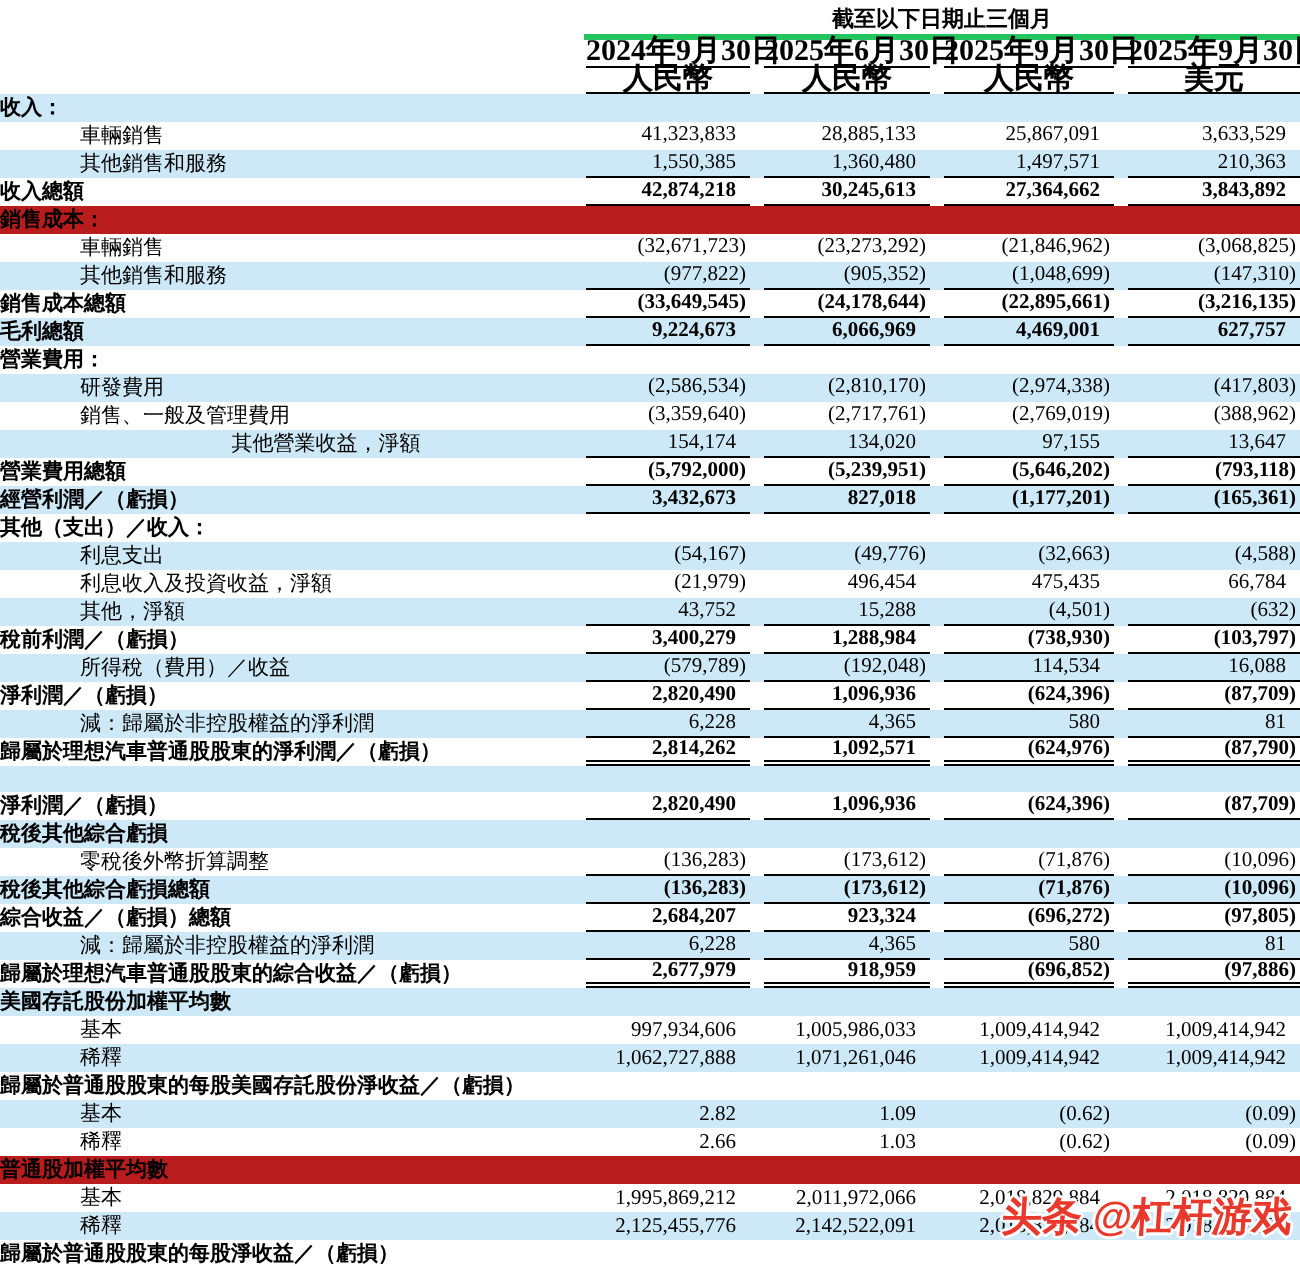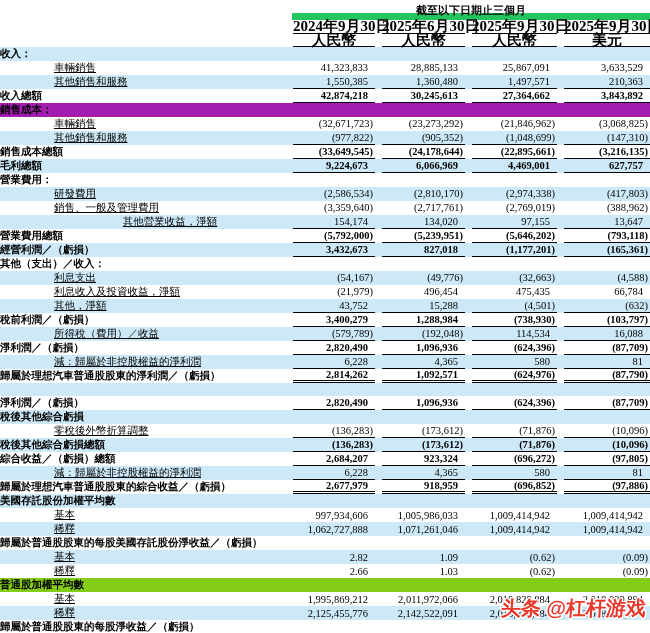--- a/index.html
+++ b/index.html
@@ -12,35 +12,35 @@
   col.c-label{width:286px;}
   col.c-1{width:89px;}
   col.c-2{width:90px;}
   col.c-3{width:92px;}
   col.c-4{width:93px;}
 
   
   tr.h1 td{height:18px;}
   .spanline{
     box-sizing:border-box;height:18px;line-height:16px;margin-left:6px;
-    border-bottom:7px solid #22c55e;text-align:center;font-weight:bold;font-size:11px;
+    border-bottom:3px solid #22c55e;text-align:center;font-weight:bold;font-size:11px;
     white-space:nowrap;
   }
   tr.h2 td{height:14px;}
   tr.h3 td{height:13px;}
   .hcl{
     box-sizing:border-box;height:100%;margin-left:7px;border-bottom:1px solid #000;
     text-align:center;font-weight:bold;font-size:15px;line-height:12px;white-space:nowrap;
   }
 
   
   tbody td{height:13.36px;}
   tr.shade{background:#cde9f7;}
   td.lbl{font-size:10.5px;padding-left:8px;white-space:nowrap;overflow:visible;}
-  td.lbl.ind{padding-left:54px;text-decoration:underline;}
+  td.lbl.ind{padding-left:40px;}
   tr.bold td.lbl{font-weight:bold;}
   tr.bold .cl{font-weight:bold;}
   td.num{padding:0;}
   .cl{
     box-sizing:border-box;height:13.36px;margin-left:7px;padding-right:7px;
     display:flex;align-items:center;justify-content:flex-end;font-size:10.5px;
     white-space:nowrap;
   }
   .cl.paren{padding-right:2px;}
   tr.u1 .cl{border-bottom:1px solid #000;}
@@ -160,21 +160,21 @@
           <td class="num">
             <div class="cl">30,245,613</div>
           </td>
           <td class="num">
             <div class="cl">27,364,662</div>
           </td>
           <td class="num">
             <div class="cl">3,843,892</div>
           </td>
         </tr>
-        <tr class="shade bold" style="background: #a21caf;">
+        <tr class="shade bold" style="background: #b91c1c;">
           <td class="lbl">銷售成本：</td>
           <td class="num">
             <div class="cl"></div>
           </td>
           <td class="num">
             <div class="cl"></div>
           </td>
           <td class="num">
             <div class="cl"></div>
           </td>
@@ -670,21 +670,21 @@
           <td class="num">
             <div class="cl">1.03</div>
           </td>
           <td class="num">
             <div class="cl paren">(0.62)</div>
           </td>
           <td class="num">
             <div class="cl paren">(0.09)</div>
           </td>
         </tr>
-        <tr class="shade bold" style="background: #84cc16;">
+        <tr class="shade bold" style="background: #b91c1c;">
           <td class="lbl">普通股加權平均數</td>
           <td class="num">
             <div class="cl"></div>
           </td>
           <td class="num">
             <div class="cl"></div>
           </td>
           <td class="num">
             <div class="cl"></div>
           </td>

